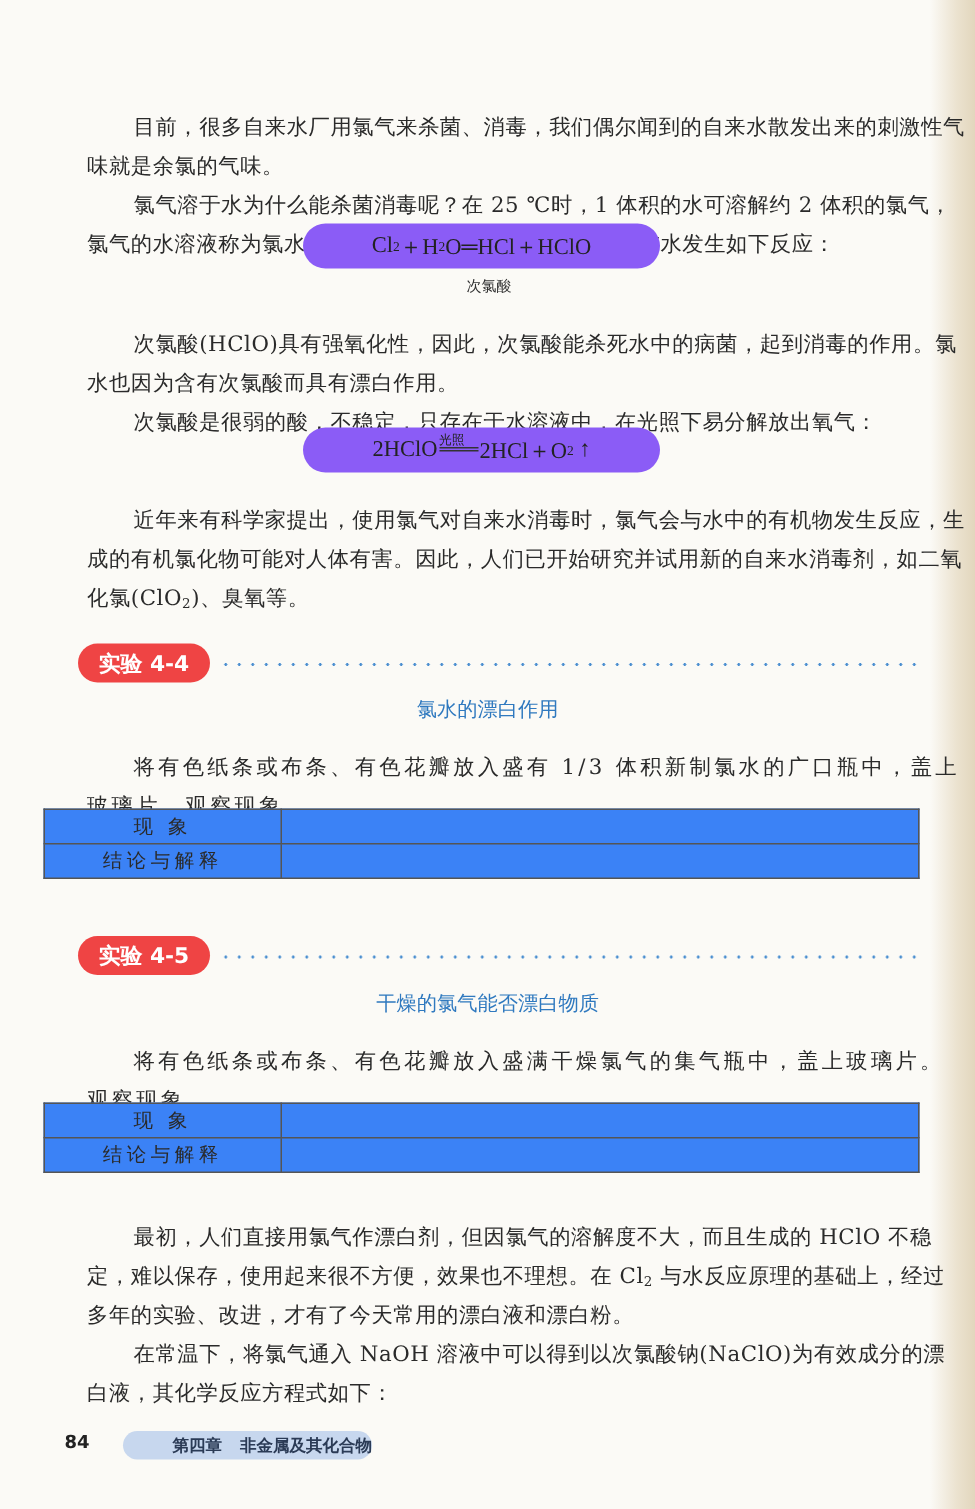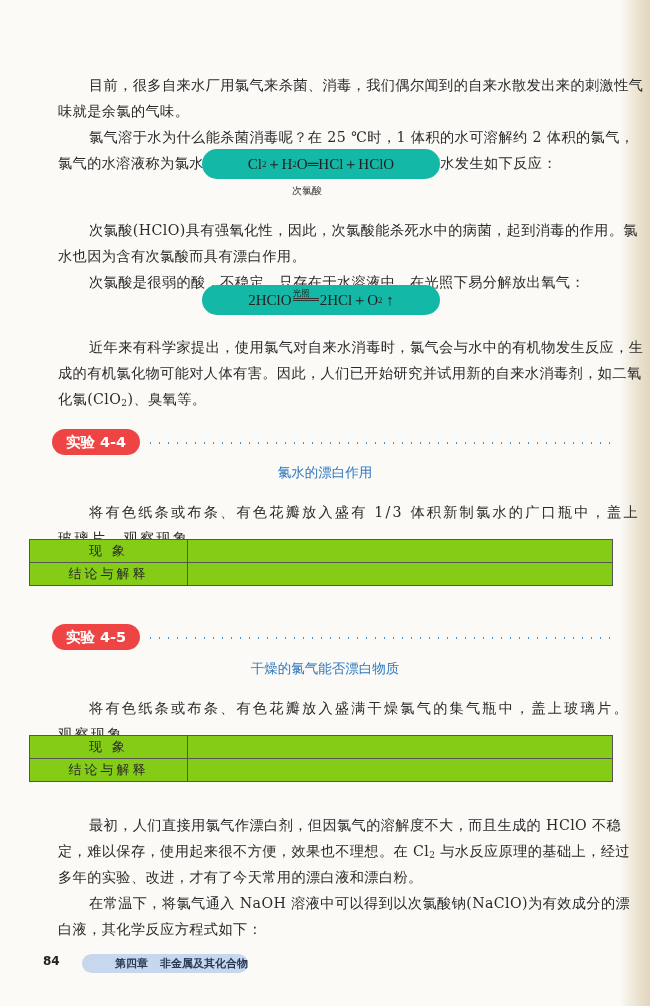--- a/index.html
+++ b/index.html
@@ -14,26 +14,26 @@
     background: linear-gradient(to right, rgba(230,222,205,0) 0%, #ebe2cf 60%, #e2d6bd 100%);
   }
   .p {
     position: absolute; left: 46px; width: 586px;
     font-size: 14.2px; line-height: 26px; letter-spacing: 0.4px;
     text-indent: 31px; margin: 12px;
   }
   sub { font-size: 9px; vertical-align: -2px; line-height: 0; }
   .eq {
     position: absolute; left: 202px; width: 238px; height: 30px;
-    background: #14b8a6; border-radius: 15px;
+    background: #8b5cf6; border-radius: 15px;
     display: flex; align-items: center; justify-content: center;
     font-family: "Liberation Serif", "DejaVu Serif", serif;
     font-size: 15px; color: #222;
   }
-  .note { position: absolute; font-size: 10px; color: #333; }
+  .note { position: absolute; font-size: 10px; color: #333; margin-left: 19px; }
   .cond-wrap { display: inline-flex; flex-direction: column; margin: 0 1px; position: relative; top: -5px; }
   .cond-label { font-size: 8.5px; line-height: 9px; }
   .cond-line { width: 26px; border-top: 1px solid #333; border-bottom: 1px solid #333; height: 1px; }
   .badge {
     position: absolute; left: 52px; width: 88px; height: 26px;
     background: #ef4444; border-radius: 13px;
     color: #fff; font-family: "DejaVu Sans", "Liberation Sans", sans-serif;
     font-weight: bold; font-size: 14.5px;
     display: flex; align-items: center; justify-content: center;
   }
@@ -43,21 +43,21 @@
     background-size: 9px 2px; background-repeat: repeat-x;
   }
   .exp-title {
     position: absolute; left: 0; width: 650px; text-align: center;
     font-family: "DejaVu Sans", "Liberation Sans", sans-serif;
     color: #2f79bf; font-size: 13.5px;
   }
   .p.kai { letter-spacing: 2.2px; }
   table.obs {
     position: absolute; left: 29px; width: 584px; border-collapse: collapse;
-    background: #84cc16; font-size: 13px;
+    background: #3b82f6; font-size: 13px;
   }
   table.obs td { border: 1px solid #555; height: 22px; padding: 0; }
   table.obs td.lab { width: 157px; text-align: center; letter-spacing: 3px; }
   table.obs { border: 1.5px solid #333; }
   .footer-num {
     position: absolute; left: 43px; top: 954px;
     font-family: "DejaVu Sans", "Liberation Sans", sans-serif;
     font-weight: bold; font-size: 12px; color: #222;
   }
   .footer-chip {

